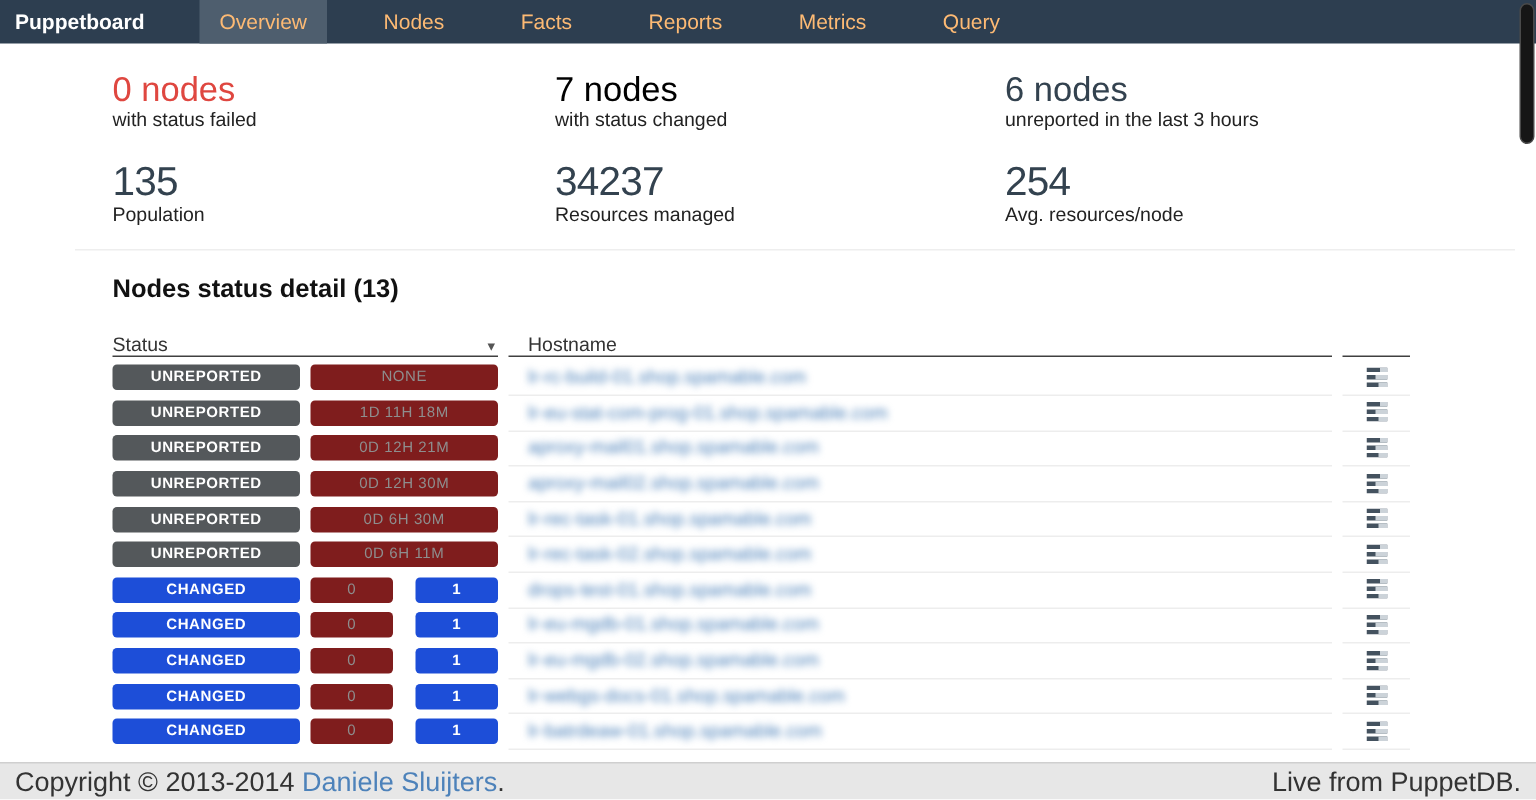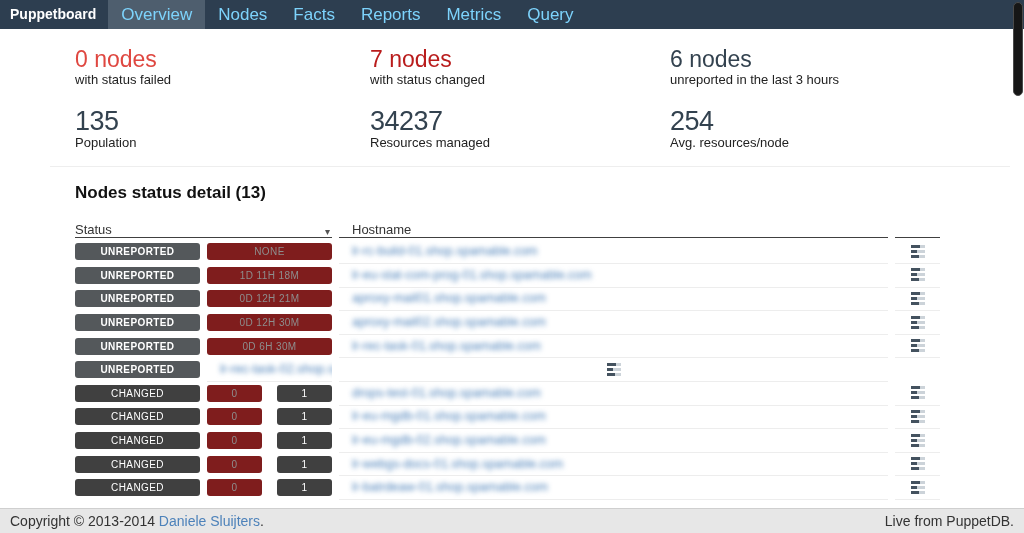--- a/index.html
+++ b/index.html
@@ -3,30 +3,30 @@
 <meta charset="utf-8">
 <style>
   html,body{margin:0;padding:0;}
   body{
     width:1024px;height:533px;overflow:hidden;position:relative;
     background:#ffffff;
     font-family:"Liberation Sans","DejaVu Sans",sans-serif;
     -webkit-font-smoothing:antialiased;
   }
   
-  .navbar{height:29px;background:#2d3e50;display:flex;align-items:flex-start;}
+  .navbar{height:29px;background:#2d3e50;display:flex;align-items:flex-start;gap:25px;}
   .brand{color:#ffffff;font-size:14px;font-weight:bold;line-height:29px;padding:0 12px 0 10px;cursor:pointer;}
-  .tab{color:#7dd3fc;font-size:17px;line-height:29px;padding:0 13px;cursor:pointer;}
+  .tab{color:#fdba74;font-size:14px;line-height:29px;padding:0 13px;cursor:pointer;}
   .tab.active{background:#4e5e6e;}
   
   .stats{display:grid;grid-template-columns:295px 300px 1fr;margin:17px 0 0 75px;}
   .stats.second{margin-top:20px;}
   .stat-value{font-size:23px;line-height:26px;color:#33424f;}
   .stat-value.red{color:#df4740;}
-  .stat-value.green{color:#b91c1c;}
+  .stat-value.green{color:#000000;}
   .stat-num{font-size:27px;line-height:28px;color:#33424f;letter-spacing:-0.5px;}
   .stat-caption{font-size:13px;color:#222;margin-top:0;}
   .divider{border-top:1px solid #eeeeee;margin:16px 14px 0 50px;}
   
   .detail-title{margin:16px 0 0 75px;font-size:17px;font-weight:bold;color:#111;}
   .table{margin-left:75px;width:865px;}
   .thead{display:grid;grid-template-columns:125px 125px 1fr 45px;column-gap:7px;
          margin-top:13px;height:21px;align-items:center;font-size:13px;color:#333;}
   .thead .hcell{border-bottom:1px solid #404040;height:100%;display:flex;align-items:flex-end;}
   .hstatus{grid-column:1 / 3;justify-content:space-between;cursor:pointer;}
@@ -36,32 +36,32 @@
   .trow{display:grid;grid-template-columns:125px 125px 1fr 45px;column-gap:7px;
         height:23.6px;align-items:center;}
   .cell{height:100%;display:flex;align-items:center;}
   .host-cell,.icon-cell{border-bottom:1px solid #ededed;}
   .host-cell{padding-left:13px;overflow:hidden;}
   .icon-cell{justify-content:center;}
   .badge{display:flex;align-items:center;justify-content:center;height:17px;border-radius:3px;
          font-size:10px;letter-spacing:0.4px;}
   .status-badge{width:100%;font-weight:bold;}
   .badge-dark{background:#54585b;color:#ffffff;}
-  .badge-green{background:#404040;color:#ffffff;font-weight:normal;}
+  .badge-green{background:#1d4ed8;color:#ffffff;font-weight:bold;}
   .badge-light{background:#7f1d1d;color:#8e8e8e;}
   .detail-cell{justify-content:space-between;}
   .badge.wide{width:100%;}
   .badge.small{width:55px;}
   .hostname{font-size:12.5px;color:#4d82ba;text-decoration:none;white-space:nowrap;
             filter:blur(2.5px);cursor:pointer;}
   .tasks-icon{display:inline-flex;cursor:pointer;}
   
   .footer{position:absolute;left:0;bottom:0;width:100%;height:25px;background:#e7e7e7;
           border-top:1px solid #cfcfcf;display:flex;justify-content:space-between;
-          font-size:14px;color:#333;line-height:25px;box-sizing:border-box;padding:0 10px;}
+          font-size:18px;color:#333;line-height:25px;box-sizing:border-box;padding:0 10px;}
   .footer a{color:#4d82ba;text-decoration:none;cursor:pointer;}
   
   .scroll-thumb{position:absolute;top:2px;right:1px;width:8px;height:92px;
                 background:#161616;border:1px solid #4a4a4a;border-radius:5px;cursor:pointer;}
 </style>
 </head>
 <body>
 
 <div class="navbar">
   <div class="brand">Puppetboard</div>
@@ -231,20 +231,23 @@
           <rect x="0" y="10" width="14" height="3" fill="#44525f"></rect>
               <rect x="8" y="10" width="6" height="3" fill="#ccd3d9"></rect>
         </svg>
       </span>
     </div>
   </div>
       <div class="trow">
     <div class="cell">
       <span class="badge status-badge badge-dark">UNREPORTED</span>
     </div>
+    <div class="cell detail-cell">
+          <span class="badge badge-light wide">0D 6H 11M</span>
+        </div>
     <div class="cell host-cell">
       <a class="hostname">lr-rec-task-02.shop.spamable.com</a>
     </div>
     <div class="cell icon-cell">
       <span class="tasks-icon">
         <svg width="14" height="13" viewBox="0 0 14 13">
           <rect x="0" y="0" width="14" height="3" fill="#44525f"></rect>
               <rect x="9" y="0" width="5" height="3" fill="#ccd3d9"></rect>
           <rect x="0" y="5" width="14" height="3" fill="#44525f"></rect>
               <rect x="6" y="5" width="8" height="3" fill="#ccd3d9"></rect>

